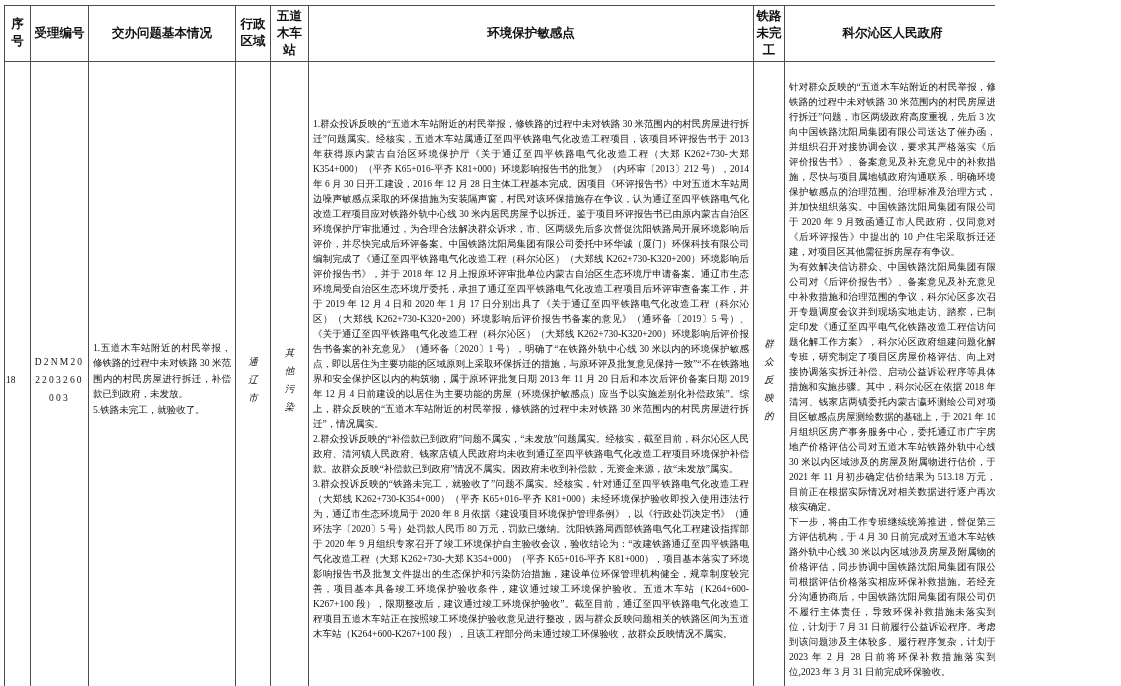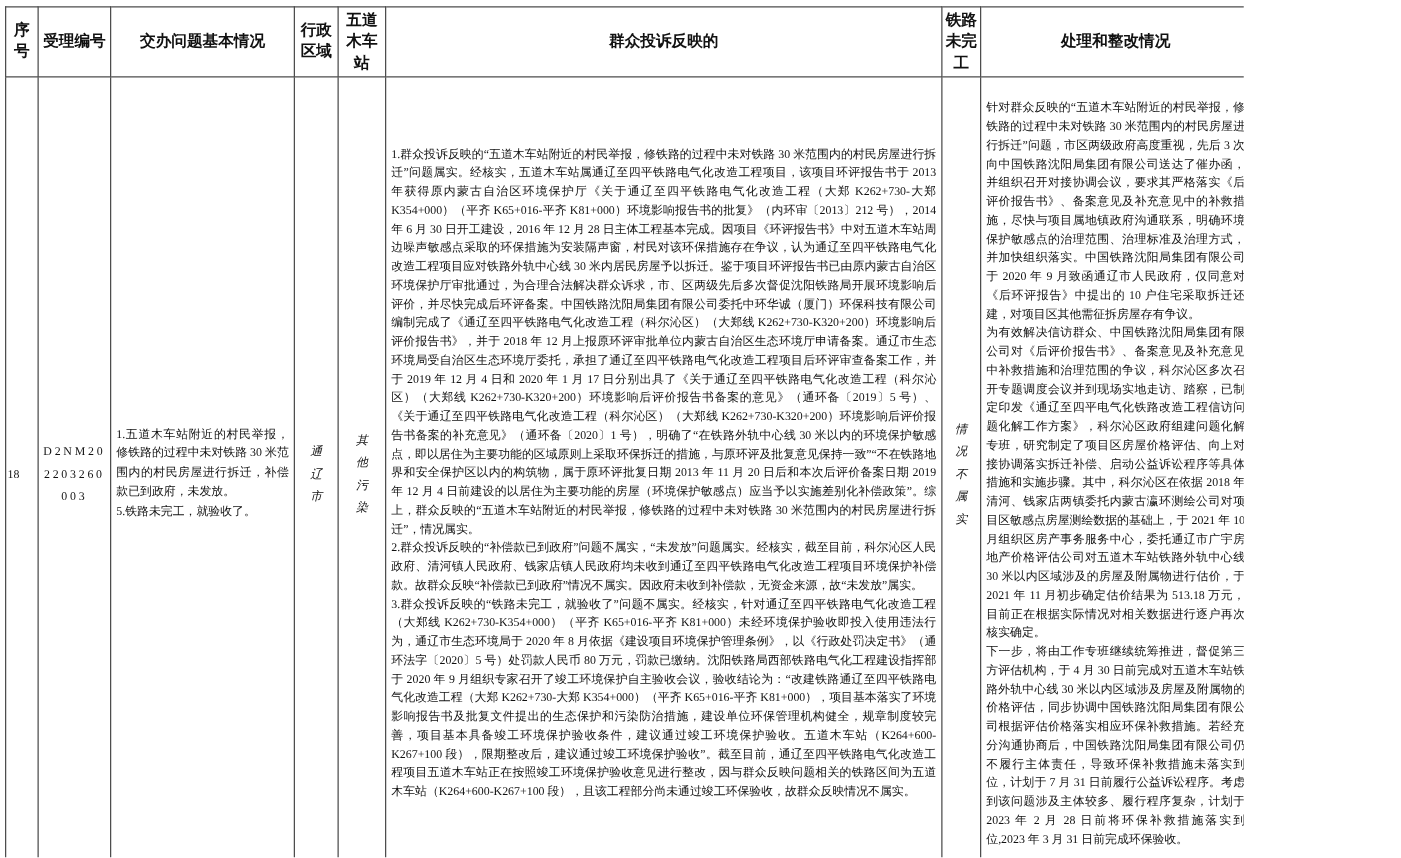--- a/index.html
+++ b/index.html
@@ -83,23 +83,23 @@
       <col style="width:38px">
       <col style="width:78px">
     </colgroup>
     <thead>
       <tr>
         <th>序号</th>
         <th>受理编号</th>
         <th>交办问题基本情况</th>
         <th>行政区域</th>
         <th>五道木车站</th>
-        <th>群众投诉反映的</th>
+        <th>环境保护敏感点</th>
         <th>铁路未完工</th>
-        <th>处理和整改情况</th>
+        <th>科尔沁区人民政府</th>
         <th>是否办结</th>
         <th>责任人被处理情况</th>
       </tr>
     </thead>
     <tbody>
       <tr>
         <td class="c-center">18</td>
         <td class="case-no">D2NM202203260003</td>
         <td class="text-cell problem-cell">
           <p>1.五道木车站附近的村民举报，修铁路的过程中未对铁路 30 米范围内的村民房屋进行拆迁，补偿款已到政府，未发放。</p>
@@ -110,21 +110,21 @@
         </td>
         <td class="vcell">
           <span class="vtxt">其他污染</span>
         </td>
         <td class="text-cell">
           <p>1.群众投诉反映的“五道木车站附近的村民举报，修铁路的过程中未对铁路 30 米范围内的村民房屋进行拆迁”问题属实。经核实，五道木车站属通辽至四平铁路电气化改造工程项目，该项目环评报告书于 2013 年获得原内蒙古自治区环境保护厅《关于通辽至四平铁路电气化改造工程（大郑 K262+730-大郑 K354+000）（平齐 K65+016-平齐 K81+000）环境影响报告书的批复》（内环审〔2013〕212 号），2014 年 6 月 30 日开工建设，2016 年 12 月 28 日主体工程基本完成。因项目《环评报告书》中对五道木车站周边噪声敏感点采取的环保措施为安装隔声窗，村民对该环保措施存在争议，认为通辽至四平铁路电气化改造工程项目应对铁路外轨中心线 30 米内居民房屋予以拆迁。鉴于项目环评报告书已由原内蒙古自治区环境保护厅审批通过，为合理合法解决群众诉求，市、区两级先后多次督促沈阳铁路局开展环境影响后评价，并尽快完成后环评备案。中国铁路沈阳局集团有限公司委托中环华诚（厦门）环保科技有限公司编制完成了《通辽至四平铁路电气化改造工程（科尔沁区）（大郑线 K262+730-K320+200）环境影响后评价报告书》，并于 2018 年 12 月上报原环评审批单位内蒙古自治区生态环境厅申请备案。通辽市生态环境局受自治区生态环境厅委托，承担了通辽至四平铁路电气化改造工程项目后环评审查备案工作，并于 2019 年 12 月 4 日和 2020 年 1 月 17 日分别出具了《关于通辽至四平铁路电气化改造工程（科尔沁区）（大郑线 K262+730-K320+200）环境影响后评价报告书备案的意见》（通环备〔2019〕5 号）、《关于通辽至四平铁路电气化改造工程（科尔沁区）（大郑线 K262+730-K320+200）环境影响后评价报告书备案的补充意见》（通环备〔2020〕1 号），明确了“在铁路外轨中心线 30 米以内的环境保护敏感点，即以居住为主要功能的区域原则上采取环保拆迁的措施，与原环评及批复意见保持一致”“不在铁路地界和安全保护区以内的构筑物，属于原环评批复日期 2013 年 11 月 20 日后和本次后评价备案日期 2019 年 12 月 4 日前建设的以居住为主要功能的房屋（环境保护敏感点）应当予以实施差别化补偿政策”。综上，群众反映的“五道木车站附近的村民举报，修铁路的过程中未对铁路 30 米范围内的村民房屋进行拆迁”，情况属实。</p>
           <p>2.群众投诉反映的“补偿款已到政府”问题不属实，“未发放”问题属实。经核实，截至目前，科尔沁区人民政府、清河镇人民政府、钱家店镇人民政府均未收到通辽至四平铁路电气化改造工程项目环境保护补偿款。故群众反映“补偿款已到政府”情况不属实。因政府未收到补偿款，无资金来源，故“未发放”属实。</p>
           <p>3.群众投诉反映的“铁路未完工，就验收了”问题不属实。经核实，针对通辽至四平铁路电气化改造工程（大郑线 K262+730-K354+000）（平齐 K65+016-平齐 K81+000）未经环境保护验收即投入使用违法行为，通辽市生态环境局于 2020 年 8 月依据《建设项目环境保护管理条例》，以《行政处罚决定书》（通环法字〔2020〕5 号）处罚款人民币 80 万元，罚款已缴纳。沈阳铁路局西部铁路电气化工程建设指挥部于 2020 年 9 月组织专家召开了竣工环境保护自主验收会议，验收结论为：“改建铁路通辽至四平铁路电气化改造工程（大郑 K262+730-大郑 K354+000）（平齐 K65+016-平齐 K81+000），项目基本落实了环境影响报告书及批复文件提出的生态保护和污染防治措施，建设单位环保管理机构健全，规章制度较完善，项目基本具备竣工环境保护验收条件，建议通过竣工环境保护验收。五道木车站（K264+600-K267+100 段），限期整改后，建议通过竣工环境保护验收”。截至目前，通辽至四平铁路电气化改造工程项目五道木车站正在按照竣工环境保护验收意见进行整改，因与群众反映问题相关的铁路区间为五道木车站（K264+600-K267+100 段），且该工程部分尚未通过竣工环保验收，故群众反映情况不属实。</p>
         </td>
         <td class="vcell">
-          <span class="vtxt">情况不属实</span>
+          <span class="vtxt">群众反映的</span>
         </td>
         <td class="text-cell">
           <p>针对群众反映的“五道木车站附近的村民举报，修铁路的过程中未对铁路 30 米范围内的村民房屋进行拆迁”问题，市区两级政府高度重视，先后 3 次向中国铁路沈阳局集团有限公司送达了催办函，并组织召开对接协调会议，要求其严格落实《后评价报告书》、备案意见及补充意见中的补救措施，尽快与项目属地镇政府沟通联系，明确环境保护敏感点的治理范围、治理标准及治理方式，并加快组织落实。中国铁路沈阳局集团有限公司于 2020 年 9 月致函通辽市人民政府，仅同意对《后环评报告》中提出的 10 户住宅采取拆迁还建，对项目区其他需征拆房屋存有争议。</p>
           <p>为有效解决信访群众、中国铁路沈阳局集团有限公司对《后评价报告书》、备案意见及补充意见中补救措施和治理范围的争议，科尔沁区多次召开专题调度会议并到现场实地走访、踏察，已制定印发《通辽至四平电气化铁路改造工程信访问题化解工作方案》，科尔沁区政府组建问题化解专班，研究制定了项目区房屋价格评估、向上对接协调落实拆迁补偿、启动公益诉讼程序等具体措施和实施步骤。其中，科尔沁区在依据 2018 年清河、钱家店两镇委托内蒙古瀛环测绘公司对项目区敏感点房屋测绘数据的基础上，于 2021 年 10 月组织区房产事务服务中心，委托通辽市广宇房地产价格评估公司对五道木车站铁路外轨中心线 30 米以内区域涉及的房屋及附属物进行估价，于 2021 年 11 月初步确定估价结果为 513.18 万元，目前正在根据实际情况对相关数据进行逐户再次核实确定。</p>
           <p>下一步，将由工作专班继续统筹推进，督促第三方评估机构，于 4 月 30 日前完成对五道木车站铁路外轨中心线 30 米以内区域涉及房屋及附属物的价格评估，同步协调中国铁路沈阳局集团有限公司根据评估价格落实相应环保补救措施。若经充分沟通协商后，中国铁路沈阳局集团有限公司仍不履行主体责任，导致环保补救措施未落实到位，计划于 7 月 31 日前履行公益诉讼程序。考虑到该问题涉及主体较多、履行程序复杂，计划于 2023 年 2 月 28 日前将环保补救措施落实到位,2023 年 3 月 31 日前完成环保验收。</p>
         </td>
         <td class="vcell">
           <span class="vtxt">未办结</span>
         </td>
         <td class="c-center">无</td>

